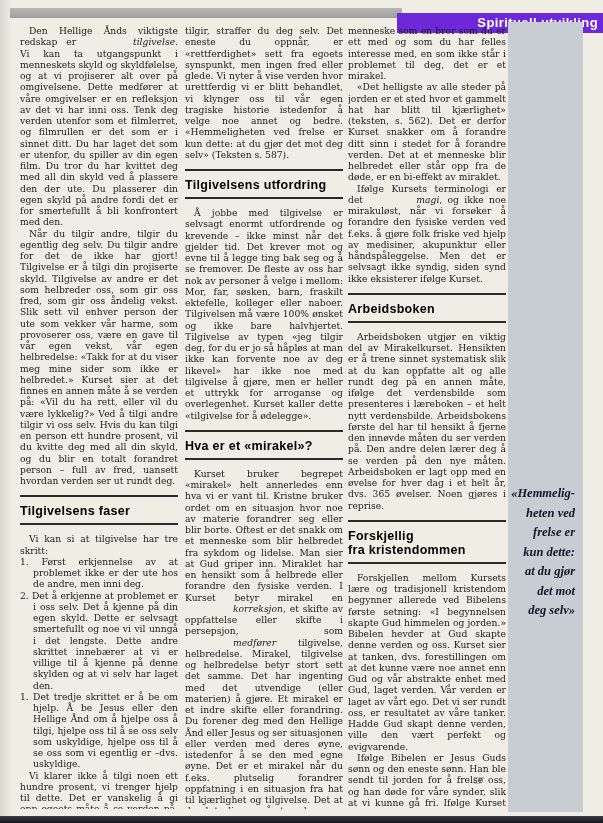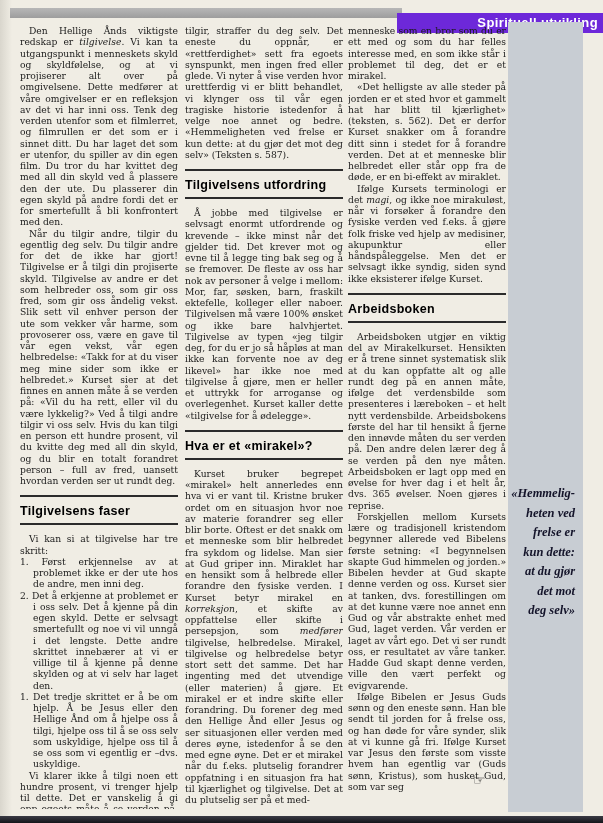--- a/index.html
+++ b/index.html
@@ -35,21 +35,21 @@
   .para.indent{text-indent:9px;}
   .li{margin:0;padding-left:13px;text-indent:-13px;}
   .sect{font-family:"Liberation Sans", sans-serif;font-weight:bold;
     font-size:12.5px;line-height:14px;letter-spacing:0.3px;
     border-top:2px solid #2b2b2b;border-bottom:2px solid #2b2b2b;
     padding:7px 0 5px;margin:9px 0 8px;color:#000000;white-space:pre-line;}
   .hand{position:absolute;left:473px;top:772px;font-size:14px;color:#2a2a2a;
     font-family:"DejaVu Sans", sans-serif;}
   .footer-bar{position:absolute;left:0;right:0;bottom:0;height:7px;
     background:linear-gradient(#3a3a44,#15151a);}
-  i{font-style:italic;}
+  i{font-style:italic;margin-left:48px;}
 </style>
 </head>
 <body>
 
 <div class="page-edge"></div>
 
 <div class="header-bar"></div>
 <div class="header-title">Spirituell utvikling</div>
 
 <div class="side-band"></div>
@@ -79,19 +79,21 @@
   <h2 class="sect">Hva er et «mirakel»?</h2>
   <p class="para indent">Kurset bruker begrepet «mirakel» helt annerledes enn hva vi er vant til. Kristne bruker ordet om en situasjon hvor noe av materie forandrer seg eller blir borte. Oftest er det snakk om et menneske som blir helbredet fra sykdom og lidelse. Man sier at Gud griper inn. Miraklet har en hensikt som å helbrede eller forandre den fysiske verden. I Kurset betyr mirakel en <i>korreksjon</i>, et skifte av oppfattelse eller skifte i persepsjon, som <i>medfører</i> tilgivelse, helbredelse. Mirakel, tilgivelse og helbredelse betyr stort sett det samme. Det har ingenting med det utvendige (eller materien) å gjøre. Et mirakel er et indre skifte eller forandring. Du forener deg med den Hellige Ånd eller Jesus og ser situasjonen eller verden med deres øyne, istedenfor å se den med egne øyne. Det er et mirakel når du f.eks. plutselig forandrer oppfatning i en situasjon fra hat til kjærlighet og tilgivelse. Det at du plutselig ser på et med-</p>
 </div>
 
 <div id="col3" class="col">
   <p class="para">menneske som en bror som du er ett med og som du har felles interesse med, en som ikke står i problemet til deg, det er et mirakel.</p>
   <p class="para indent">«Det helligste av alle steder på jorden er et sted hvor et gammelt hat har blitt til kjærlighet» (teksten, s. 562). Det er derfor Kurset snakker om å forandre ditt sinn i stedet for å forandre verden. Det at et menneske blir helbredet eller står opp fra de døde, er en bi-effekt av miraklet.</p>
   <p class="para indent">Ifølge Kursets terminologi er det <i>magi</i>, og ikke noe mirakuløst, når vi forsøker å forandre den fysiske verden ved f.eks. å gjøre folk friske ved hjelp av medisiner, akupunktur eller håndspåleggelse. Men det er selvsagt ikke syndig, siden synd ikke eksisterer ifølge Kurset.</p>
   <h2 class="sect">Arbeidsboken</h2>
   <p class="para indent">Arbeidsboken utgjør en viktig del av Mirakelkurset. Hensikten er å trene sinnet systematisk slik at du kan oppfatte alt og alle rundt deg på en annen måte, ifølge det verdensbilde som presenteres i læreboken – et helt nytt verdensbilde. Arbeidsbokens første del har til hensikt å fjerne den innøvde måten du ser verden på. Den andre delen lærer deg å se verden på den nye måten. Arbeidsboken er lagt opp med en øvelse for hver dag i et helt år, dvs. 365 øvelser. Noen gjøres i reprise.</p>
+  <h2 class="sect">Forskjellig
+fra kristendommen</h2>
   <p class="para indent">Forskjellen mellom Kursets lære og tradisjonell kristendom begynner allerede ved Bibelens første setning: «I begynnelsen skapte Gud himmelen og jorden.» Bibelen hevder at Gud skapte denne verden og oss. Kurset sier at tanken, dvs. forestillingen om at det kunne være noe annet enn Gud og vår abstrakte enhet med Gud, laget verden. Vår verden er laget av vårt ego. Det vi ser rundt oss, er resultatet av våre tanker. Hadde Gud skapt denne verden, ville den vært perfekt og evigvarende.</p>
   <p class="para indent">Ifølge Bibelen er Jesus Guds sønn og den eneste sønn. Han ble sendt til jorden for å frelse oss, og han døde for våre synder, slik at vi kunne gå fri. Ifølge Kurset var Jesus den første som visste hvem han egentlig var (Guds sønn, Kristus), som husket Gud, som var seg</p>
 </div>
 
 <div class="hand">☞</div>
 
 <div class="footer-bar"></div>
 
 </body></html>

